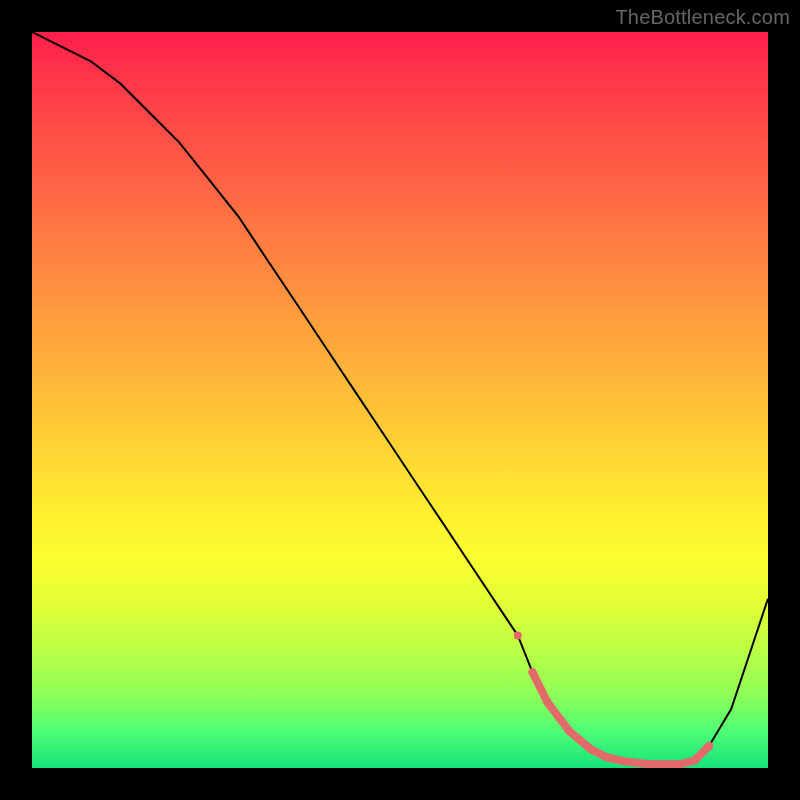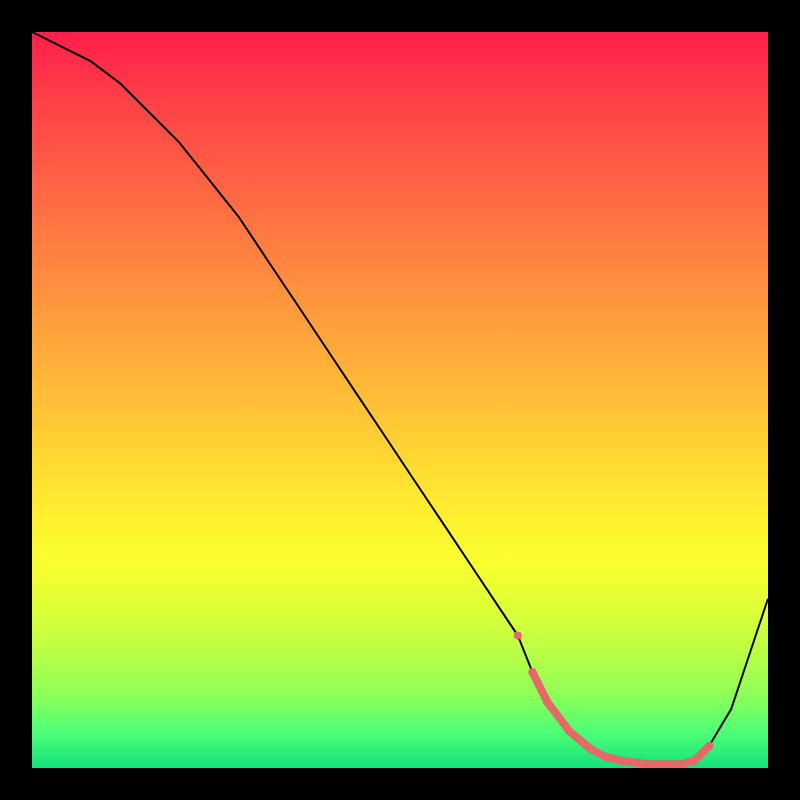--- a/index.html
+++ b/index.html
@@ -71,20 +71,21 @@
   }
   .marker-dot {
     fill: #e46a6a;
   }
 </style>
 </head>
 <body>
 
 <div class="frame">
 
+  <div class="watermark">TheBottleneck.com</div>
 
   <div class="plot-area">
     <svg class="curve" viewBox="0 0 736 736" preserveAspectRatio="none">
       <path id="curvePath" class="curve-path" d="M0.0 0.0 L29.4 14.7 L58.9 29.4 L88.3 51.5 L117.8 81.0 L147.2 110.4 L176.6 147.2 L206.1 184.0 L235.5 228.2 L265.0 272.3 L294.4 316.5 L323.8 360.6 L353.3 404.8 L382.7 449.0 L412.2 493.1 L441.6 537.3 L471.0 581.4 L485.8 603.5 L500.5 640.3 L515.2 669.8 L537.3 699.2 L559.4 717.6 L588.8 728.6 L618.2 732.3 L647.7 732.3 L662.4 728.6 L677.1 713.9 L699.2 677.1 L713.9 633.0 L736.0 566.7"></path>
       <g id="markerGroup">
           <line x1="500.5" y1="640.3" x2="515.2" y2="669.8" class="marker-cap" stroke-width="9"></line>
           <line x1="515.2" y1="669.8" x2="537.3" y2="699.2" class="marker-cap" stroke-width="7"></line>
           <line x1="537.3" y1="699.2" x2="559.4" y2="717.6" class="marker-cap" stroke-width="7"></line>
           <line x1="559.4" y1="717.6" x2="574.1" y2="725.0" class="marker-cap" stroke-width="9"></line>
           <line x1="574.1" y1="725.0" x2="588.8" y2="728.6" class="marker-cap" stroke-width="7"></line>

